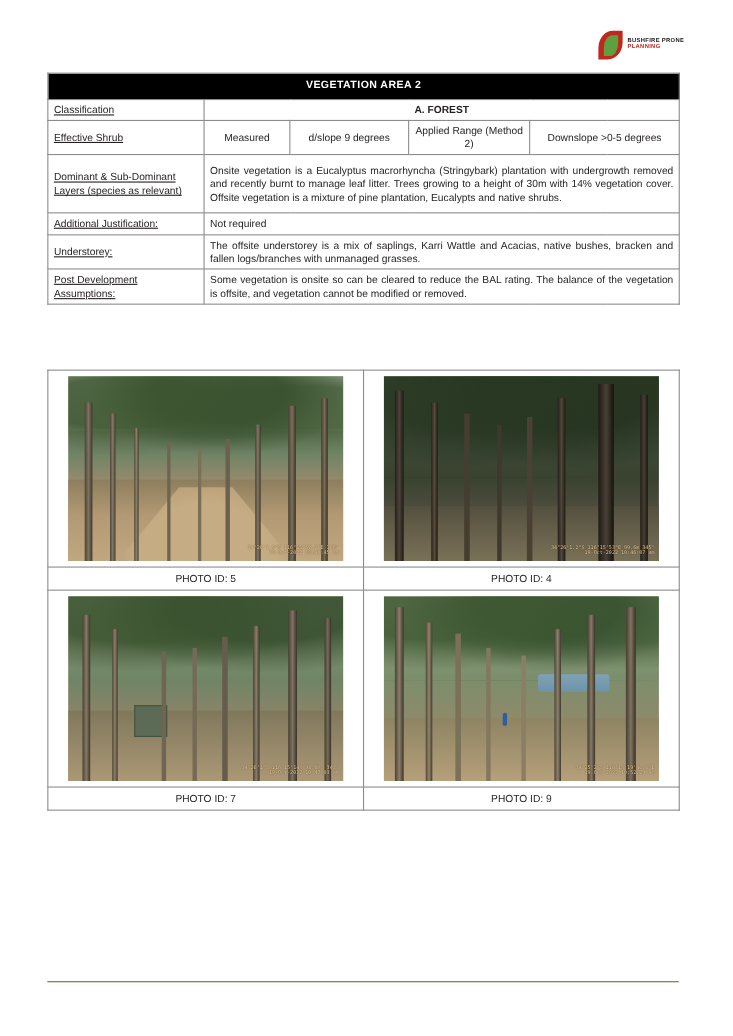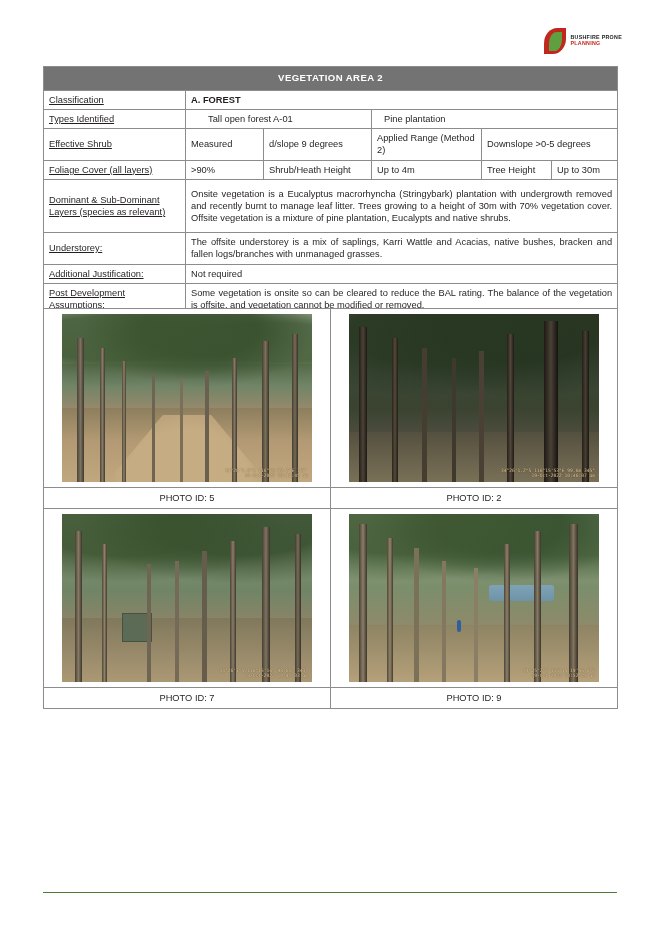--- a/index.html
+++ b/index.html
@@ -70,42 +70,42 @@
     table-layout: fixed;
     font-size: 9.3px;
   }
   .vtable td {
     border: 0.8px solid #8c8c8c;
     padding: 3px 5px;
     vertical-align: middle;
     line-height: 1.32;
   }
   .hdr-row td {
-    background: #737373;
+    background: #000000;
     color: #ffffff;
     font-weight: bold;
     text-align: center;
     letter-spacing: 0.4px;
     padding: 5px 4px;
     font-size: 9.6px;
   }
   .lbl {
     width: 142px;
     text-decoration: underline;
   }
-  .center { text-align: left; }
+  .center { text-align: center; }
   .bold { font-weight: bold; }
   .just { text-align: justify; }
   .tall { height: 46px; }
 
   
   .photogrid {
     position: absolute;
     left: 43px;
-    top: 308px;
+    top: 336px;
     width: 574px;
     border-collapse: collapse;
     table-layout: fixed;
     font-size: 9.3px;
   }
   .photogrid td {
     border: 0.8px solid #8c8c8c;
     padding: 0;
     vertical-align: middle;
   }
@@ -233,50 +233,37 @@
     </colgroup>
     <tbody>
       <tr class="hdr-row">
         <td colspan="6">VEGETATION AREA 2</td>
       </tr>
       <tr>
         <td class="lbl">Classification</td>
         <td colspan="5" class="center bold">A. FOREST</td>
       </tr>
       <tr>
-        <td class="lbl">Types Identified</td>
-        <td colspan="2" style="padding-left:22px;">Tall open forest A-01</td>
-        <td colspan="3" style="padding-left:12px;">Pine plantation</td>
-      </tr>
-      <tr>
         <td class="lbl">Effective Shrub</td>
         <td class="center">Measured</td>
         <td class="center">d/slope 9 degrees</td>
         <td class="center">Applied Range (Method 2)</td>
         <td colspan="2" class="center">Downslope &gt;0-5 degrees</td>
       </tr>
       <tr>
-        <td class="lbl">Foliage Cover (all layers)</td>
-        <td class="center">&gt;90%</td>
-        <td class="center">Shrub/Heath Height</td>
-        <td class="center">Up to 4m</td>
-        <td class="center">Tree Height</td>
-        <td class="center">Up to 30m</td>
-      </tr>
-      <tr>
         <td class="lbl tall">Dominant &amp; Sub-Dominant Layers (species as relevant)</td>
-        <td colspan="5" class="just">Onsite vegetation is a Eucalyptus macrorhyncha (Stringybark) plantation with undergrowth removed and recently burnt to manage leaf litter. Trees growing to a height of 30m with 70% vegetation cover. Offsite vegetation is a mixture of pine plantation, Eucalypts and native shrubs.</td>
+        <td colspan="5" class="just">Onsite vegetation is a Eucalyptus macrorhyncha (Stringybark) plantation with undergrowth removed and recently burnt to manage leaf litter. Trees growing to a height of 30m with 14% vegetation cover. Offsite vegetation is a mixture of pine plantation, Eucalypts and native shrubs.</td>
+      </tr>
+      <tr>
+        <td class="lbl">Additional Justification:</td>
+        <td colspan="5">Not required</td>
       </tr>
       <tr>
         <td class="lbl">Understorey:</td>
         <td colspan="5" class="just">The offsite understorey is a mix of saplings, Karri Wattle and Acacias, native bushes, bracken and fallen logs/branches with unmanaged grasses.</td>
-      </tr>
-      <tr>
-        <td class="lbl">Additional Justification:</td>
-        <td colspan="5">Not required</td>
       </tr>
       <tr>
         <td class="lbl">Post Development Assumptions:</td>
         <td colspan="5" class="just">Some vegetation is onsite so can be cleared to reduce the BAL rating. The balance of the vegetation is offsite, and vegetation cannot be modified or removed.</td>
       </tr>
     </tbody>
   </table>
 
   <table class="photogrid">
     <colgroup>
@@ -324,21 +311,21 @@
             </div>
             <div class="stamp">
                 <div>34°26'1.2"S 116°15'53"E 99.6m 345°</div>
                 <div>19-Oct-2022 10:46:07 am</div>
               </div>
           </div>
         </td>
       </tr>
       <tr>
         <td class="caption">PHOTO ID: 5</td>
-        <td class="caption">PHOTO ID: 2</td>
+        <td class="caption">PHOTO ID: 4</td>
       </tr>
       <tr>
         <td class="photocell">
           <div class="photo p7">
             <div class="scene">
               <div class="canopy"></div>
                 <div class="ground"></div>
                 <div class="shed"></div>
               <div class="trunk" style="left:5%;width:7px;height:90%;background:linear-gradient(90deg,#4a4135,#867a64,#3d362c);"></div>
               <div class="trunk" style="left:16%;width:5px;height:82%;background:linear-gradient(90deg,#4f4637,#8c8069,#423a2f);"></div>

